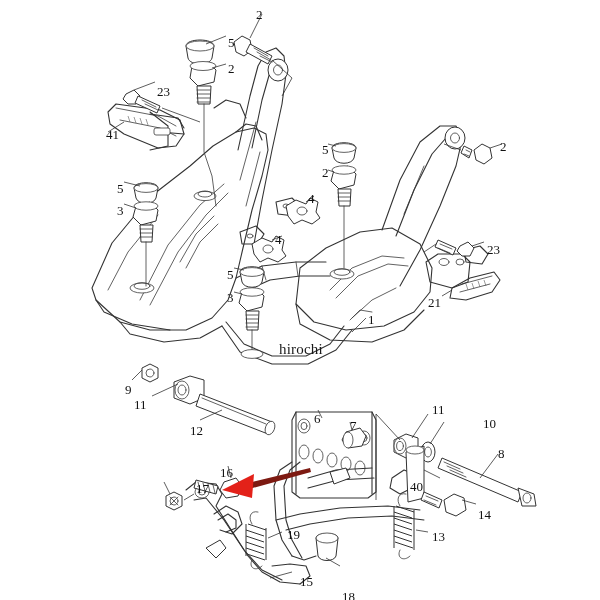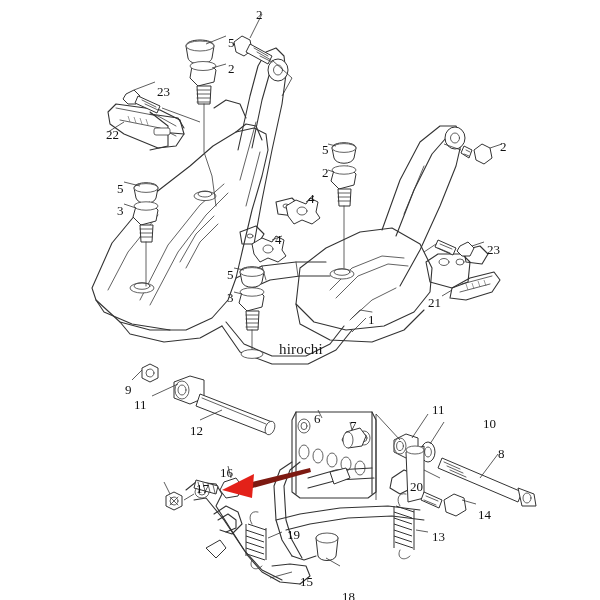--- a/index.html
+++ b/index.html
@@ -364,42 +364,42 @@
       <path d="M222,490 L254,474 L252,498 Z" fill="#e32119"></path>
     </g>
   </svg>
 
   <div class="wm" style="left:279px;top:306px;margin-top:35px;">hirochi</div>
 
   <div class="lbl" style="left:256px;top:8px;">2</div>
   <div class="lbl" style="left:228px;top:36px;">5</div>
   <div class="lbl" style="left:228px;top:62px;">2</div>
   <div class="lbl" style="left:157px;top:85px;">23</div>
-  <div class="lbl" style="left:106px;top:128px;">22</div>
+  <div class="lbl" style="left:106px;top:128px;">41</div>
   <div class="lbl" style="left:322px;top:143px;">5</div>
   <div class="lbl" style="left:500px;top:140px;">2</div>
   <div class="lbl" style="left:322px;top:166px;">2</div>
   <div class="lbl" style="left:117px;top:182px;">5</div>
   <div class="lbl" style="left:308px;top:192px;">4</div>
   <div class="lbl" style="left:117px;top:204px;">3</div>
   <div class="lbl" style="left:275px;top:233px;">4</div>
   <div class="lbl" style="left:487px;top:243px;">23</div>
   <div class="lbl" style="left:227px;top:268px;">5</div>
   <div class="lbl" style="left:227px;top:291px;">3</div>
   <div class="lbl" style="left:428px;top:296px;">21</div>
   <div class="lbl" style="left:368px;top:313px;">1</div>
   <div class="lbl" style="left:125px;top:383px;">9</div>
   <div class="lbl" style="left:134px;top:398px;">11</div>
   <div class="lbl" style="left:178px;top:424px;margin-left:12px;">12</div>
   <div class="lbl" style="left:314px;top:412px;">6</div>
   <div class="lbl" style="left:350px;top:419px;">7</div>
   <div class="lbl" style="left:432px;top:403px;">11</div>
   <div class="lbl" style="left:448px;top:417px;margin-left:35px;">10</div>
   <div class="lbl" style="left:498px;top:447px;">8</div>
-  <div class="lbl" style="left:410px;top:480px;">20</div>
+  <div class="lbl" style="left:410px;top:480px;">40</div>
   <div class="lbl" style="left:220px;top:466px;">16</div>
   <div class="lbl" style="left:158px;top:482px;margin-left:38px;">17</div>
   <div class="lbl" style="left:478px;top:508px;">14</div>
   <div class="lbl" style="left:432px;top:530px;">13</div>
   <div class="lbl" style="left:287px;top:528px;text-align:center;">19</div>
   <div class="lbl" style="left:342px;top:590px;">18</div>
   <div class="lbl" style="left:300px;top:575px;">15</div>
 
 </div>
 

